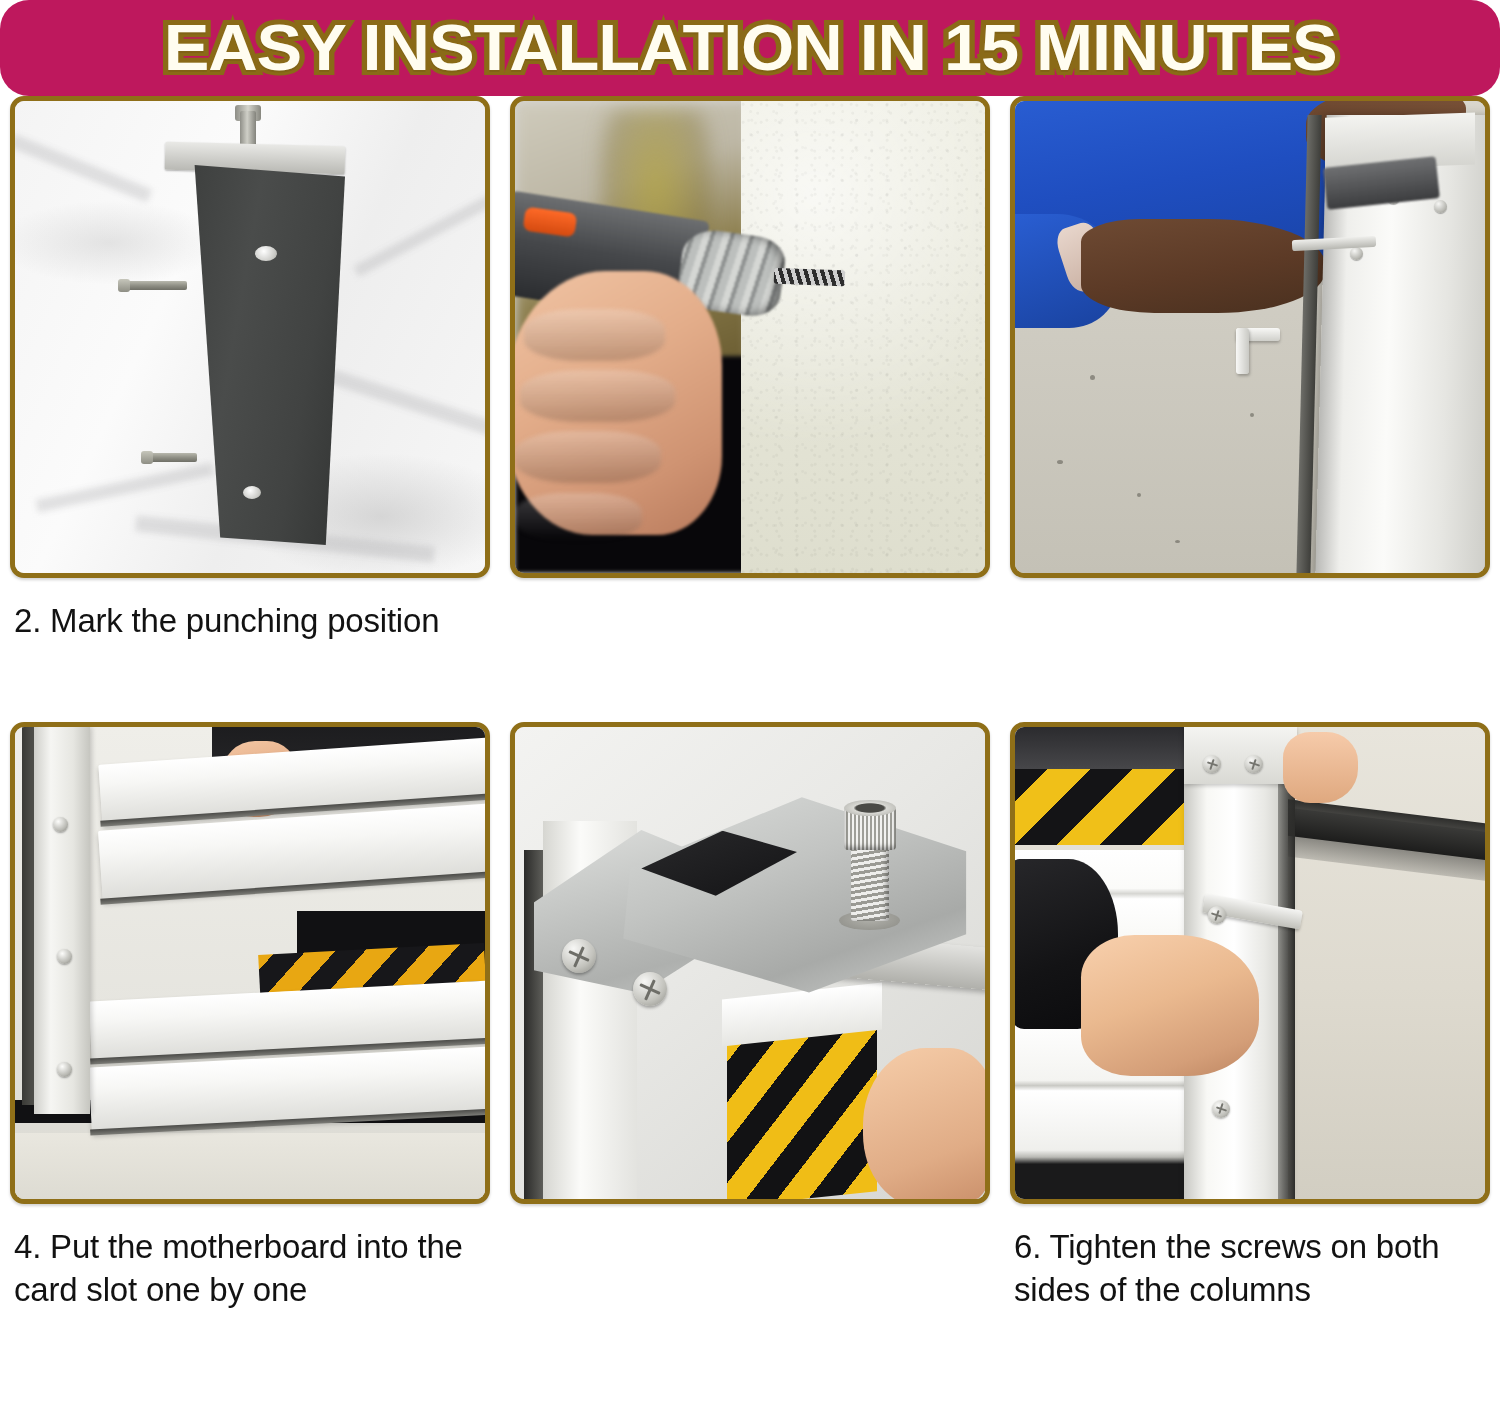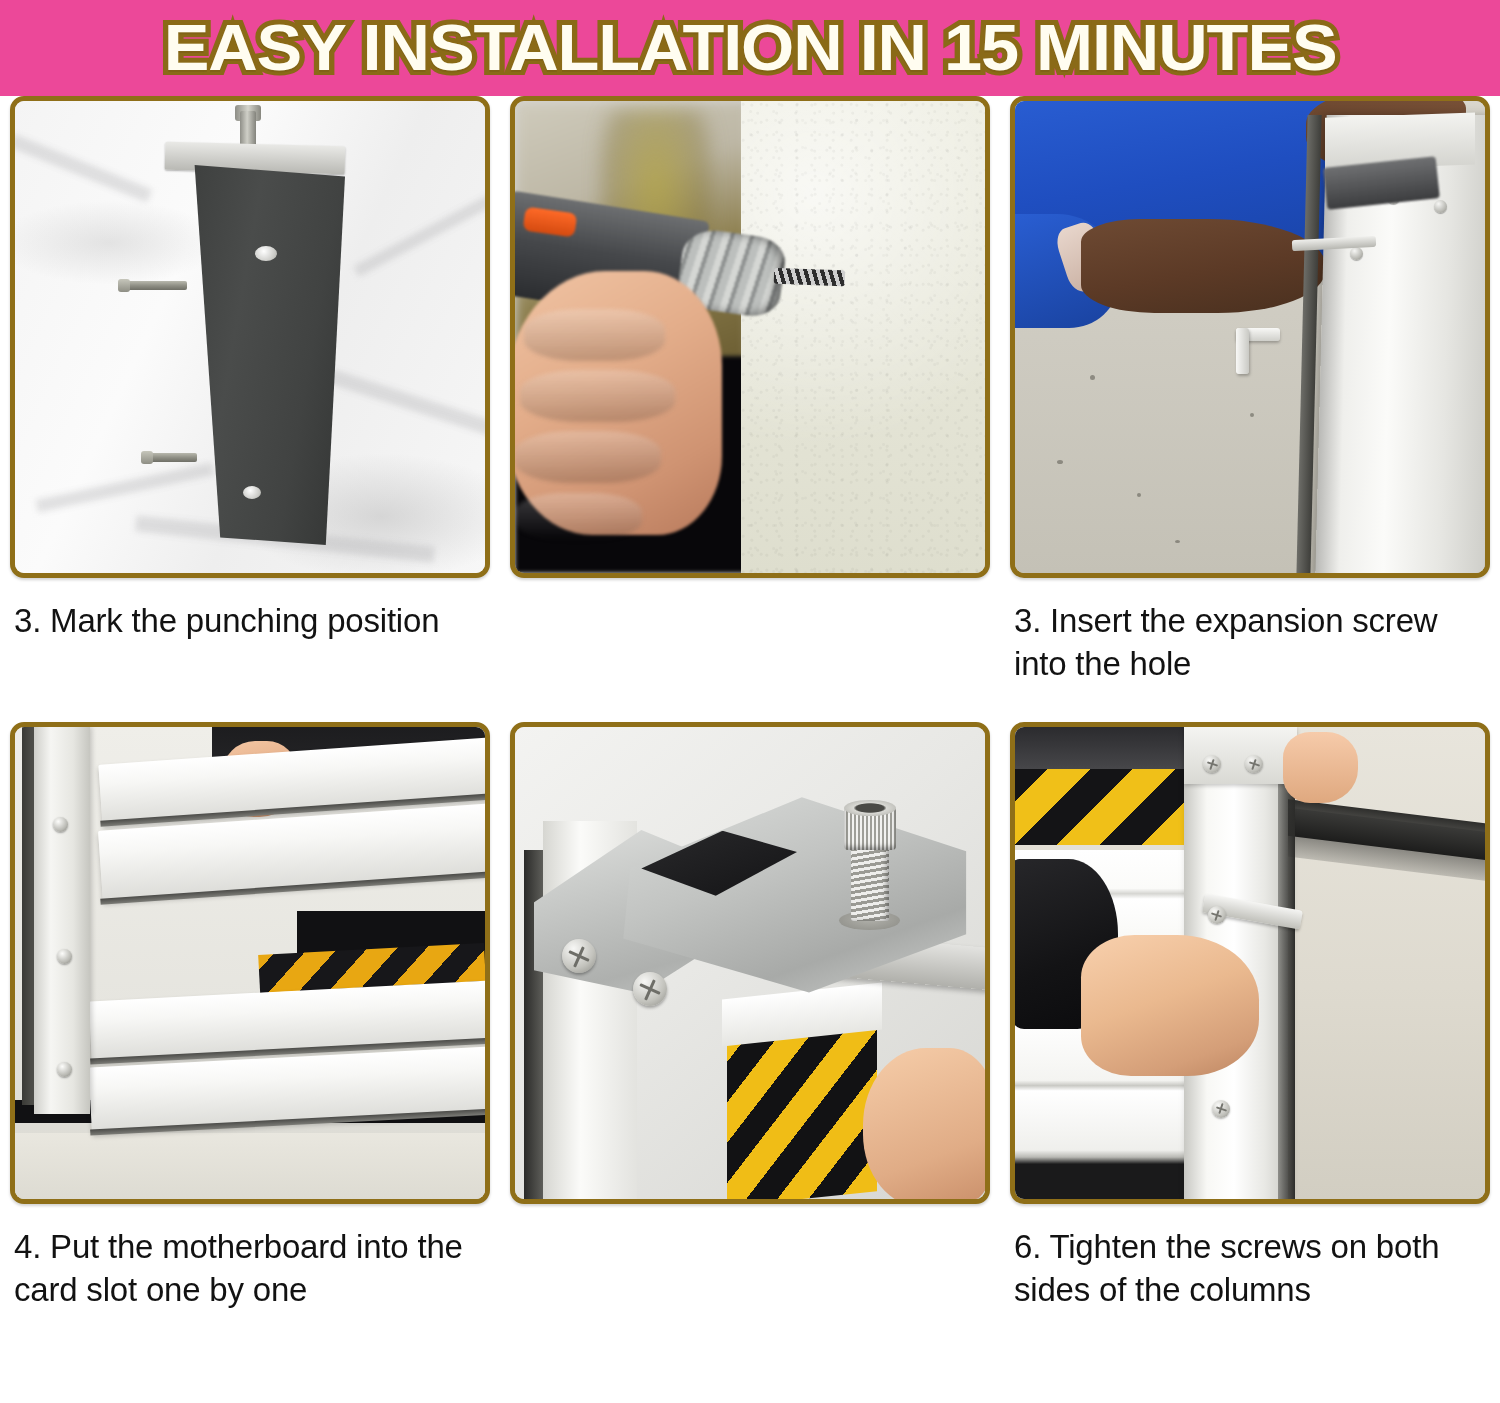--- a/index.html
+++ b/index.html
@@ -16,21 +16,22 @@
     position: relative;
   }
 
   
   .title-bar {
     width: 1500px;
     height: 96px;
     display: flex;
     align-items: center;
     justify-content: center;
-    background: #ec4899;
+    background: #be185d;
+    border-radius: 29px;
   }
   .title-text {
     font-family: "Liberation Sans", sans-serif;
     font-weight: bold;
     font-size: 64px;
     letter-spacing: -1px;
     line-height: 1;
     color: #fffdf0;
     -webkit-text-stroke: 10px #8a6a17;
     paint-order: stroke fill;
@@ -543,21 +544,21 @@
           <div class="p1-topcap"></div>
           <div class="p1-plate"></div>
           <div class="p1-hole" style="left:240px;top:145px;width:22px;height:15px;"></div>
           <div class="p1-hole" style="left:228px;top:385px;width:18px;height:13px;"></div>
           <div class="p1-pin" style="left:108px;top:180px;width:64px;"></div>
           <div class="p1-pin-tip" style="left:103px;top:178px;"></div>
           <div class="p1-pin" style="left:130px;top:352px;width:52px;"></div>
           <div class="p1-pin-tip" style="left:126px;top:350px;"></div>
         </div>
       </div>
-      <div class="caption">3. Mark the punching position</div>
+      <div class="caption">2. Mark the punching position</div>
     </div>
 
     <div class="step">
       <div class="frame">
         <div class="photo">
           <div class="p2-roomtop"></div>
           <div class="p2-roomblur"></div>
           <div class="p2-dark"></div>
           <div class="p2-wall">
               <div class="p2-wall-tex"></div>
@@ -595,21 +596,20 @@
           <div class="p3-coltop"></div>
           <div class="p3-screw" style="right:18%;top:19%;"></div>
           <div class="p3-screw" style="right:8%;top:21%;"></div>
           <div class="p3-screw" style="right:26%;top:31%;"></div>
           <div class="p3-toolhead"></div>
           <div class="p3-tool"></div>
           <div class="p3-allen"></div>
           <div class="p3-allen2"></div>
         </div>
       </div>
-      <div class="caption">3. Insert the expansion screw into the hole</div>
     </div>
 
   </div>
 
   <div class="row row-2">
 
     <div class="step">
       <div class="frame">
         <div class="photo">
           <div class="p4-bg"></div>

